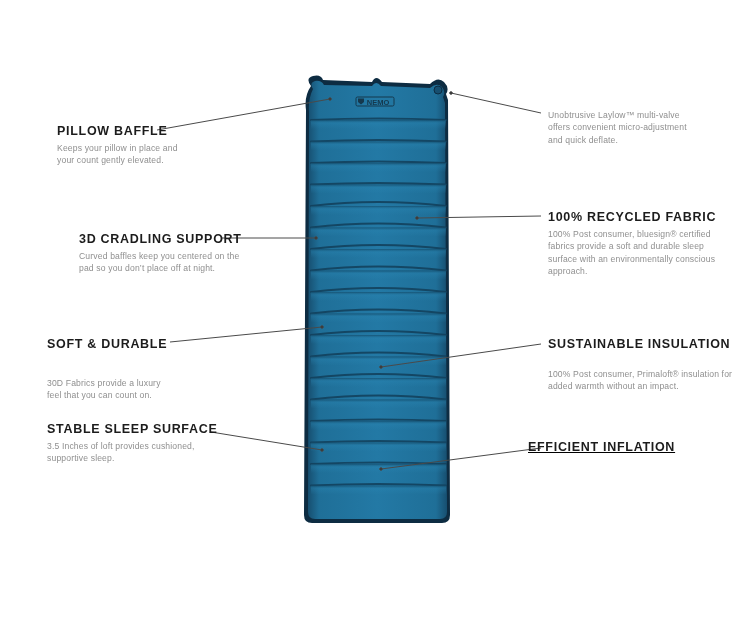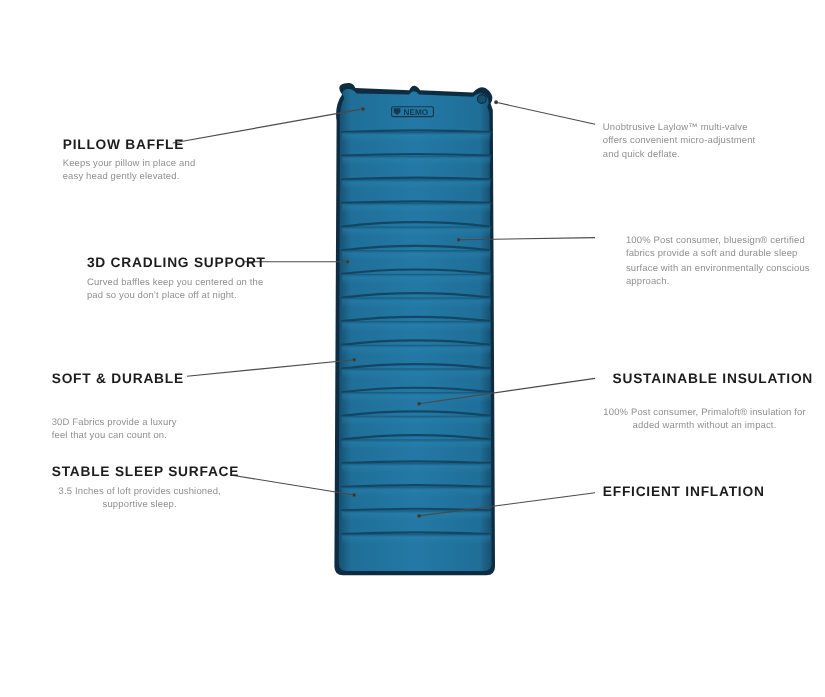--- a/index.html
+++ b/index.html
@@ -103,40 +103,41 @@
       <circle cx="417" cy="218" r="1.3"></circle>
     <line x1="541" y1="344" x2="381" y2="367"></line>
       <circle cx="381" cy="367" r="1.3"></circle>
     <line x1="541" y1="448" x2="381" y2="469"></line>
       <circle cx="381" cy="469" r="1.3"></circle>
   </g>
 </svg>
 
 <div class="callout" style="left:57px; top:123px; width:180px;">
   <h3>PILLOW BAFFLE</h3>
-  <p style="width:135px;">Keeps your pillow in place and easy head gently elevated.</p>
+  <p style="width:135px;">Keeps your pillow in place and your count gently elevated.</p>
 </div>
 <div class="callout" style="left:47px; top:231px; width:180px;margin-left:32px;">
   <h3>3D CRADLING SUPPORT</h3>
   <p style="width:172px;">Curved baffles keep you centered on the pad so you don’t place off at night.</p>
 </div>
 <div class="callout" style="left:47px; top:336px; width:180px;">
   <h3>SOFT &amp; DURABLE</h3>
   <p style="width:125px;margin-top:25px;">30D Fabrics provide a luxury feel that you can count on.</p>
 </div>
 <div class="callout" style="left:47px; top:421px; width:180px;">
   <h3>STABLE SLEEP SURFACE</h3>
-  <p style="width:160px;text-align:center;">3.5 Inches of loft provides cushioned, supportive sleep.</p>
+  <p style="width:160px;">3.5 Inches of loft provides cushioned, supportive sleep.</p>
 </div>
 
 <div class="callout" style="left:548px; top:106px; width:200px;">
   <p style="width:152px;">Unobtrusive Laylow™ multi-valve offers convenient micro-adjustment and quick deflate.</p>
 </div>
 <div class="callout" style="left:548px; top:209px; width:200px;">
-  <p style="width:180px;margin-left:21px;">100% Post consumer, bluesign® certified fabrics provide a soft and durable sleep surface with an environmentally conscious approach.</p>
+  <h3>100% RECYCLED FABRIC</h3>
+  <p style="width:180px;">100% Post consumer, bluesign® certified fabrics provide a soft and durable sleep surface with an environmentally conscious approach.</p>
 </div>
-<div class="callout" style="left:548px; top:336px; width:200px;text-align:center;">
+<div class="callout" style="left:548px; top:336px; width:200px;">
   <h3>SUSTAINABLE INSULATION</h3>
   <p style="width:185px;margin-top:16px;">100% Post consumer, Primaloft® insulation for added warmth without an impact.</p>
 </div>
-<div class="callout" style="left:548px; top:439px; width:200px;">
+<div class="callout" style="left:528px; top:439px; width:200px;text-decoration:underline;">
   <h3>EFFICIENT INFLATION</h3>
 </div>
 
 </body></html>

